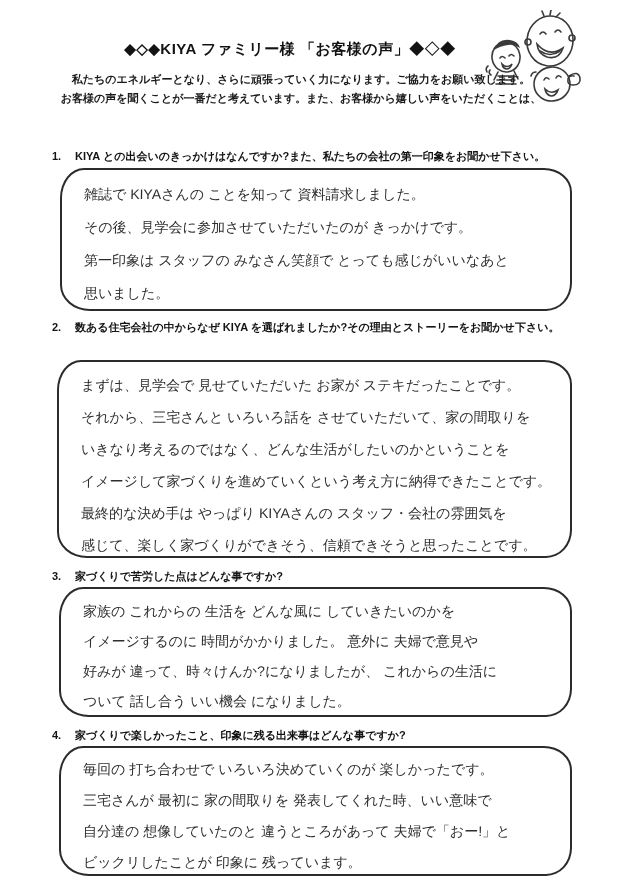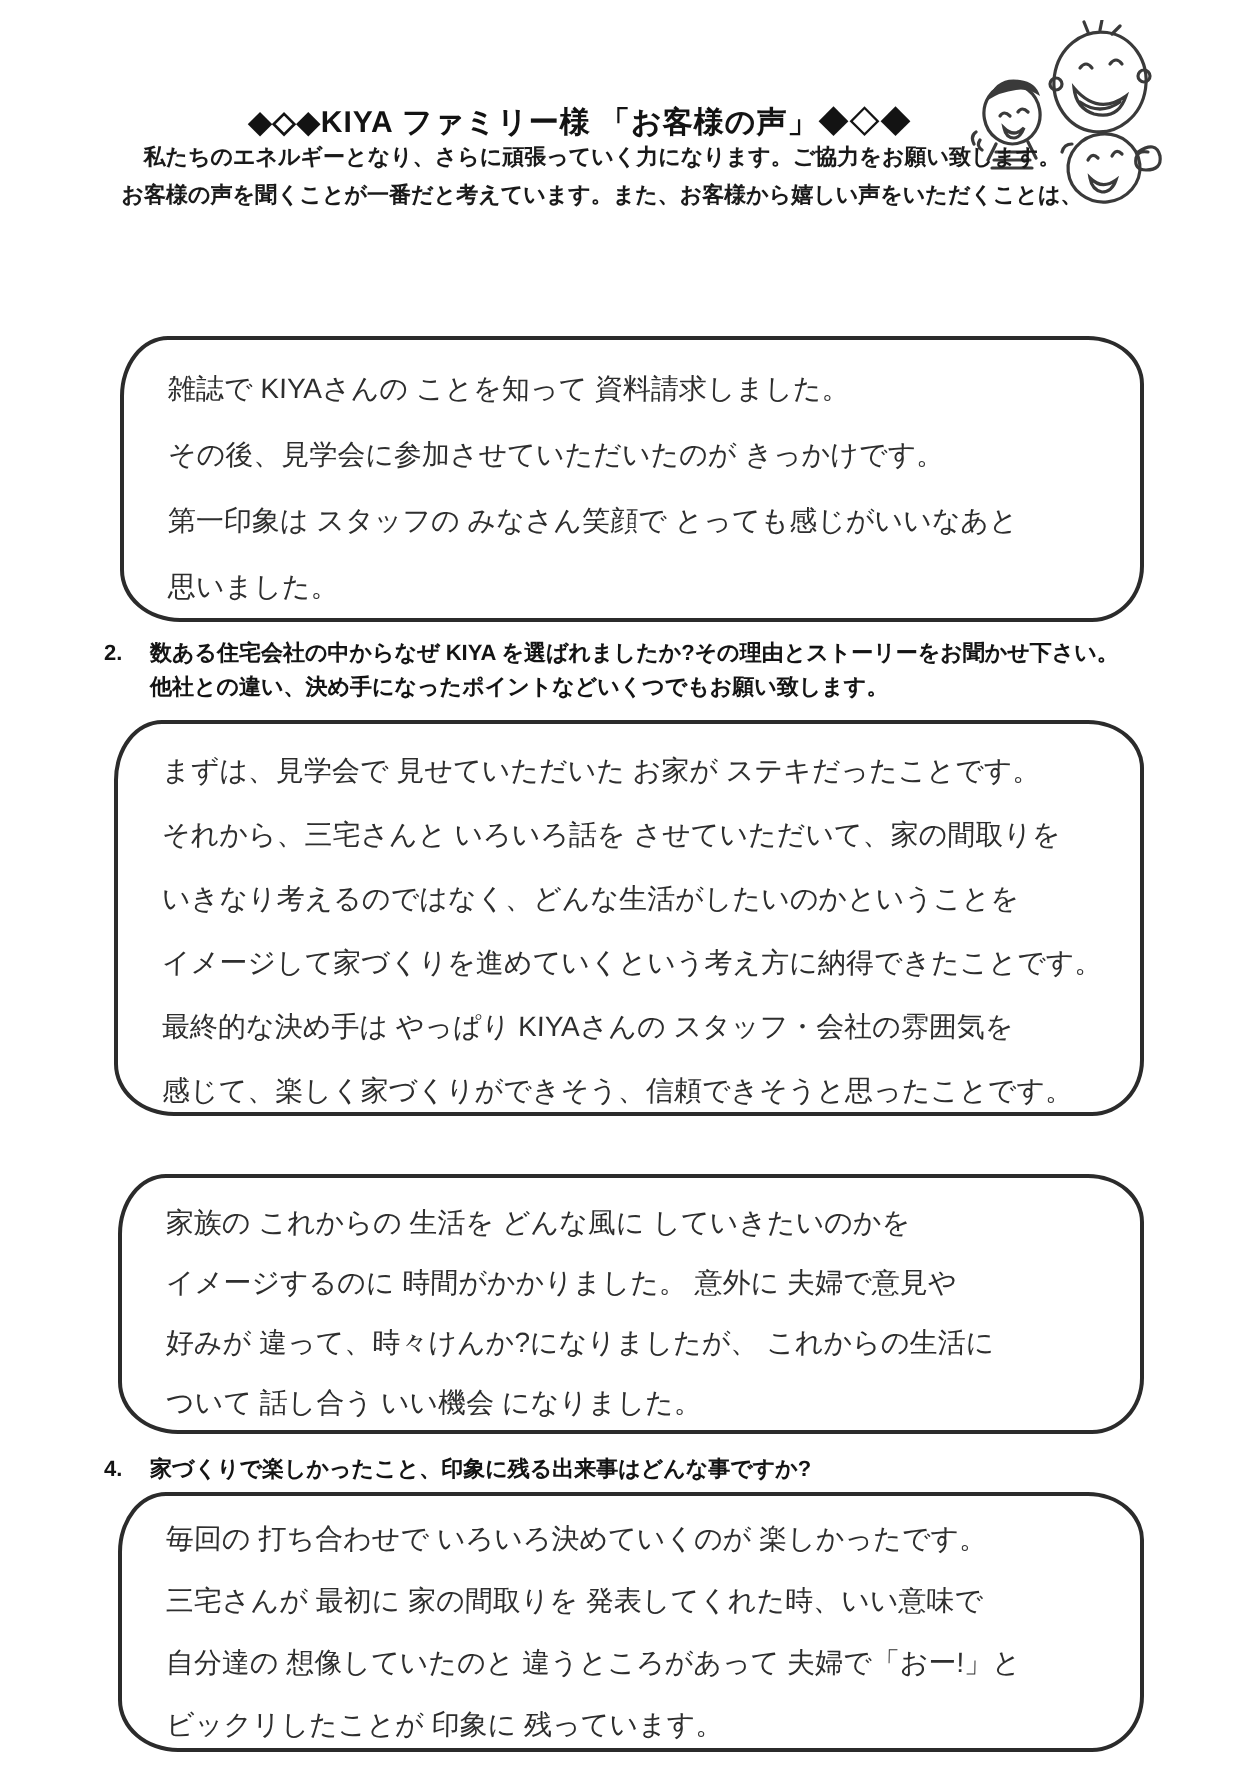--- a/index.html
+++ b/index.html
@@ -7,21 +7,21 @@
     position:relative;
     width:630px;height:891px;
     margin:0 auto;
     background:#ffffff;
     font-family:"Liberation Sans", sans-serif;
     color:#151515;
     overflow:hidden;
   }
   .title{
     position:absolute;top:36px;left:0;right:50px;
-    margin:16px;text-align:center;
+    margin:4px;text-align:center;
     font-size:15px;font-weight:bold;letter-spacing:0.5px;
     color:#131313;
   }
   .intro{
     position:absolute;top:70px;left:0;right:28px;
     text-align:center;
     font-size:11px;font-weight:bold;line-height:19px;
     color:#1a1a1a;
   }
   .doodle{position:absolute;left:484px;top:10px;}
@@ -94,42 +94,45 @@
     <path d="M52 62 q-4 0 -5 4"></path>
   </svg>
 
   <h1 class="title">◆◇◆KIYA ファミリー様 「お客様の声」◆◇◆</h1>
 
   <div class="intro">
     <div>私たちのエネルギーとなり、さらに頑張っていく力になります。ご協力をお願い致します。</div>
     <div>お客様の声を聞くことが一番だと考えています。また、お客様から嬉しい声をいただくことは、</div>
   </div>
 
+  <div class="q q1">
+    <span class="qnum">1.</span><span>KIYA との出会いのきっかけはなんですか?また、私たちの会社の第一印象をお聞かせ下さい。</span>
+  </div>
   <div class="box b1">
     <div class="hand">雑誌で KIYAさんの ことを知って 資料請求しました。</div>
     <div class="hand">その後、見学会に参加させていただいたのが きっかけです。</div>
     <div class="hand">第一印象は スタッフの みなさん笑顔で とっても感じがいいなあと</div>
     <div class="hand">思いました。</div>
   </div>
 
   <div class="q q2a">
     <span class="qnum">2.</span><span>数ある住宅会社の中からなぜ KIYA を選ばれましたか?その理由とストーリーをお聞かせ下さい。</span>
   </div>
-  <div class="q q2b qcont">
-    <span>他社との違い、決め手になったポイントなどいくつでもお願い致します。</span>
-  </div>
   <div class="box b2">
     <div class="hand">まずは、見学会で 見せていただいた お家が ステキだったことです。</div>
     <div class="hand">それから、三宅さんと いろいろ話を させていただいて、家の間取りを</div>
     <div class="hand">いきなり考えるのではなく、どんな生活がしたいのかということを</div>
     <div class="hand">イメージして家づくりを進めていくという考え方に納得できたことです。</div>
     <div class="hand">最終的な決め手は やっぱり KIYAさんの スタッフ・会社の雰囲気を</div>
     <div class="hand">感じて、楽しく家づくりができそう、信頼できそうと思ったことです。</div>
   </div>
 
+  <div class="q q3">
+    <span class="qnum">3.</span><span>家づくりで苦労した点はどんな事ですか?</span>
+  </div>
   <div class="box b3">
     <div class="hand">家族の これからの 生活を どんな風に していきたいのかを</div>
     <div class="hand">イメージするのに 時間がかかりました。 意外に 夫婦で意見や</div>
     <div class="hand">好みが 違って、時々けんか?になりましたが、 これからの生活に</div>
     <div class="hand">ついて 話し合う いい機会 になりました。</div>
   </div>
 
   <div class="q q4">
     <span class="qnum">4.</span><span>家づくりで楽しかったこと、印象に残る出来事はどんな事ですか?</span>
   </div>

